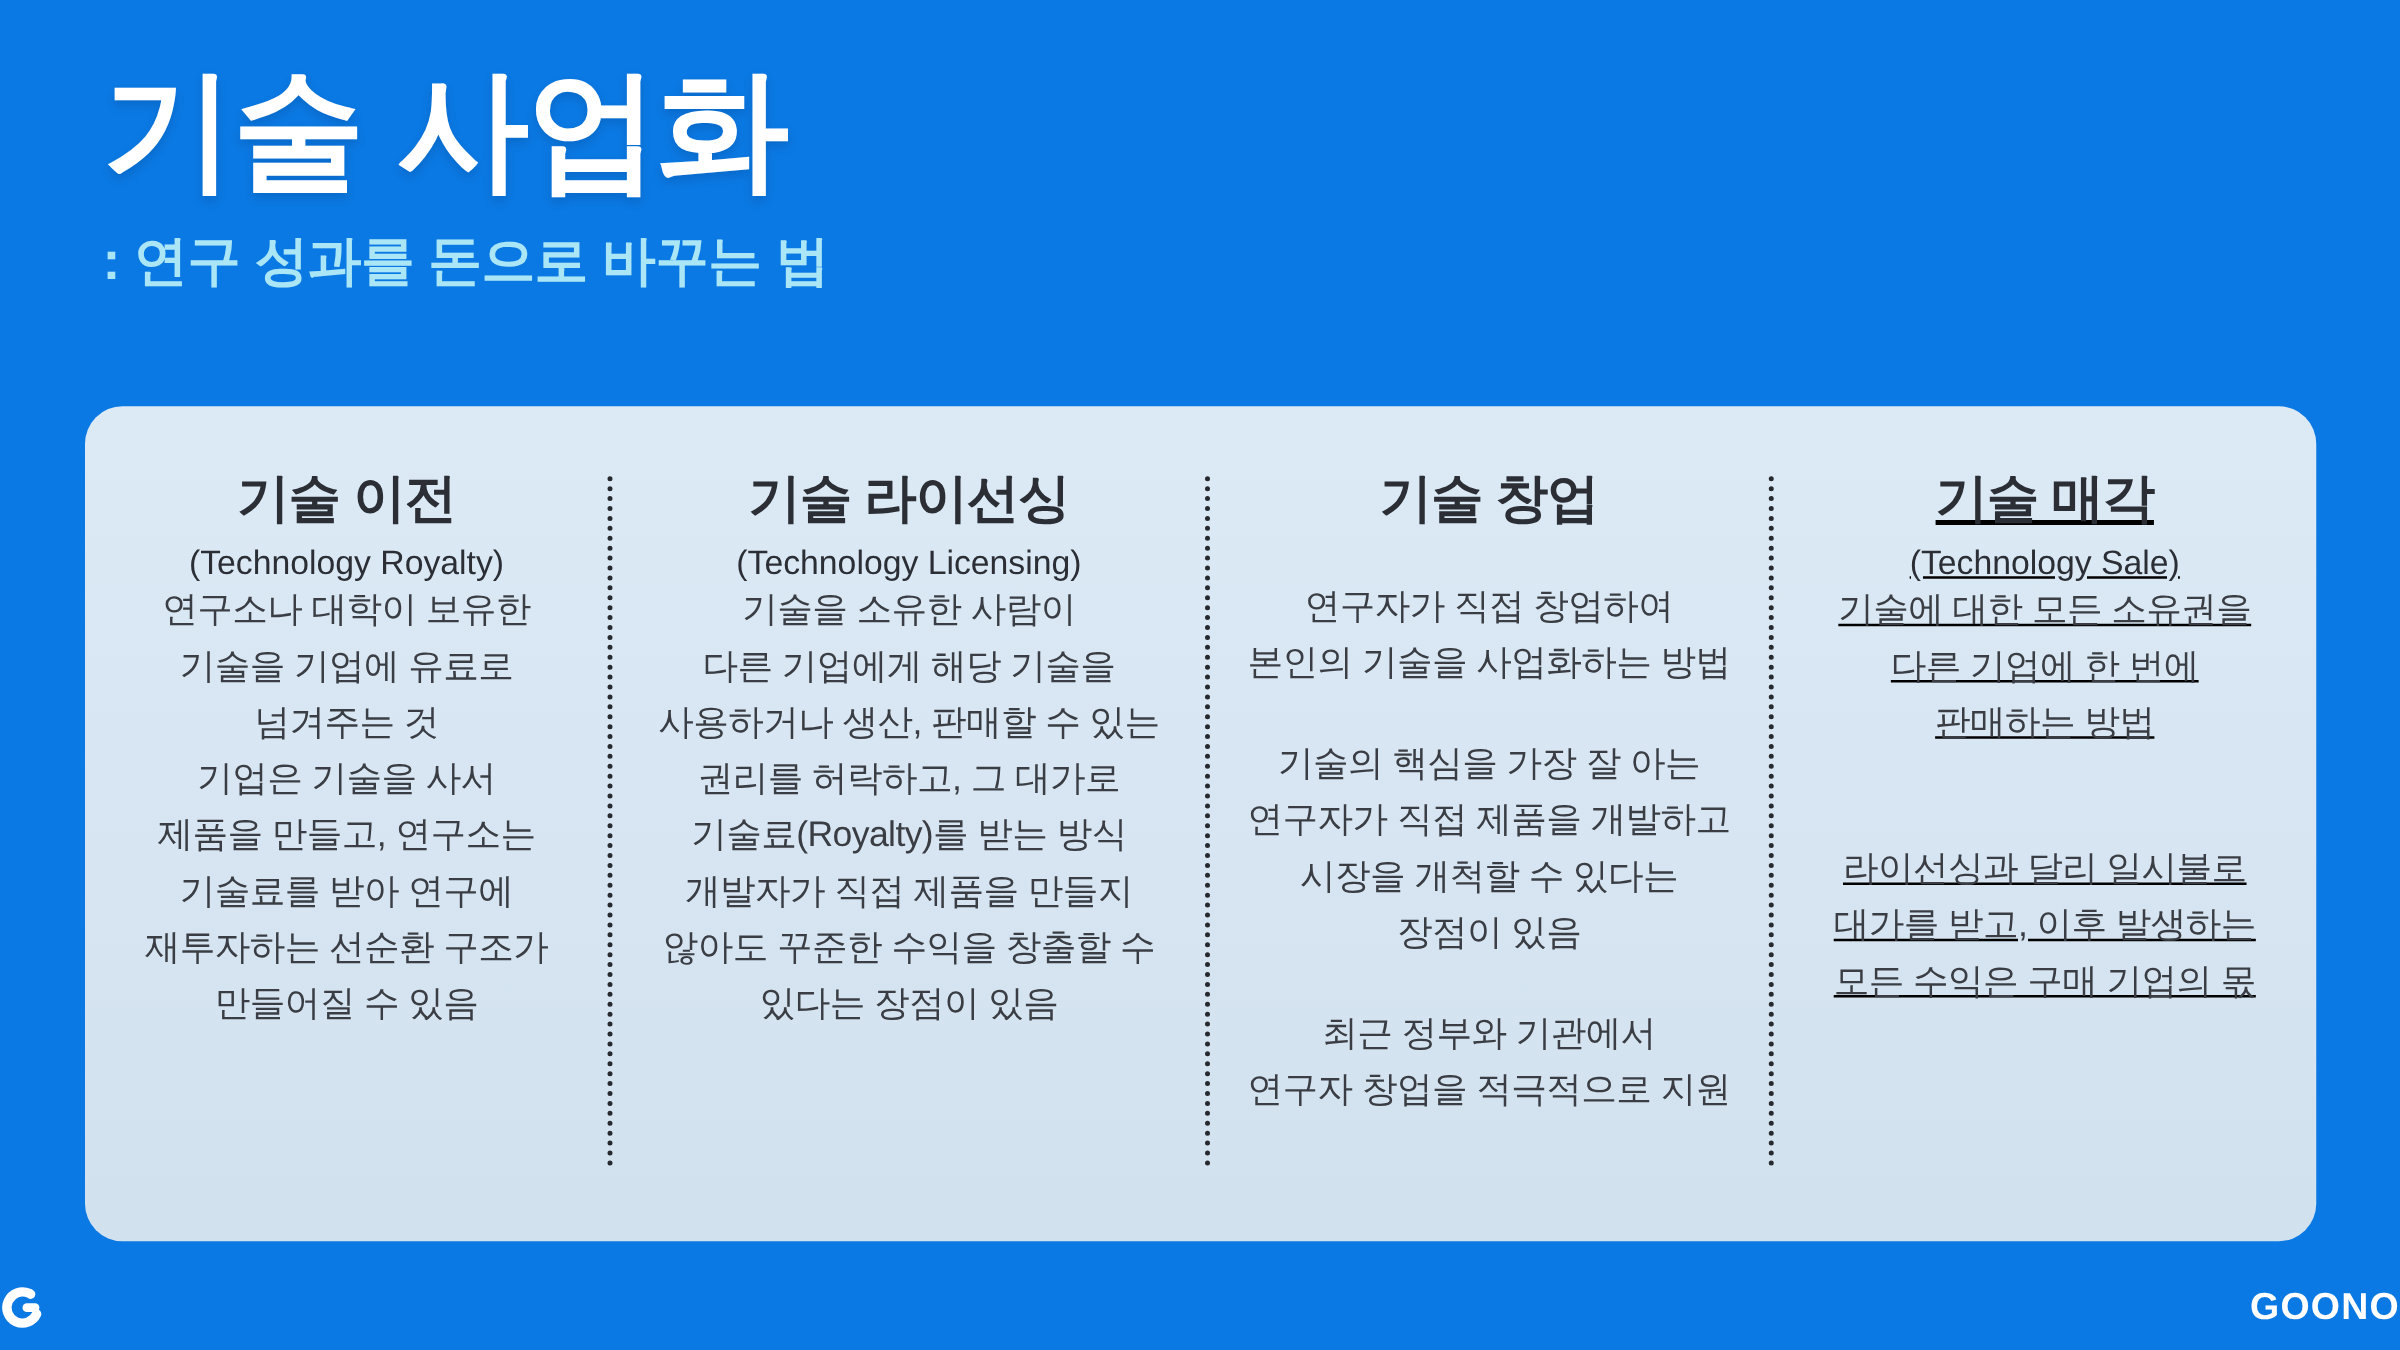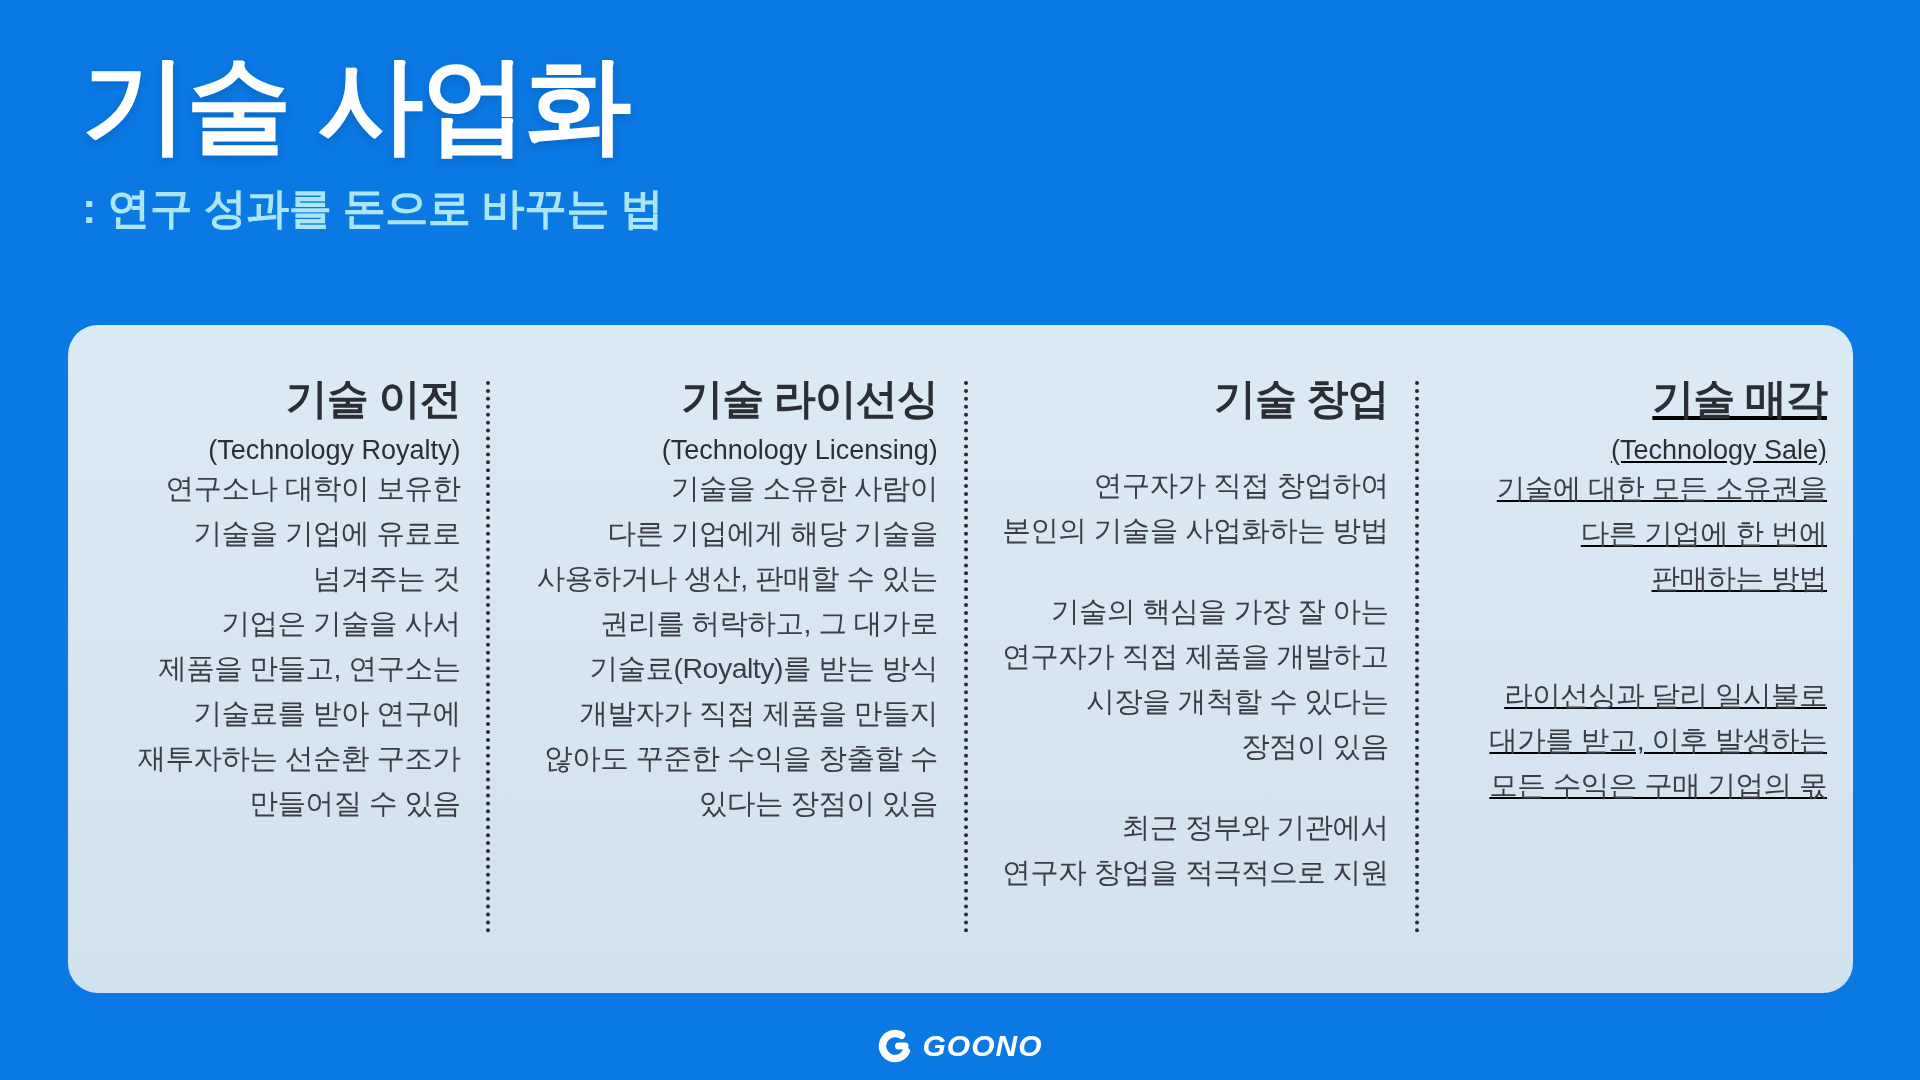--- a/index.html
+++ b/index.html
@@ -29,21 +29,21 @@
     position: absolute;
     left: 68px;
     top: 325px;
     width: 1785px;
     height: 668px;
     border-radius: 30px;
     background: linear-gradient(180deg, #dceaf6 0%, #d2e1ee 100%);
     display: flex;
     padding: 46px 0 38px 0;
   }
-  .col { padding: 0 26px; text-align: right; }
+  .col { padding: 0 8px; text-align: center; }
   .col-1 { width: 23.6%; }
   .col-2 { width: 26.7%; }
   .col-3 { width: 25.2%; }
   .col-4 { width: 24.5%; text-decoration: underline; }
   .vdiv {
     width: 0;
     border-left: 4px dotted #26292e;
     margin-top: 10px;
     margin-bottom: 22px;
   }
@@ -68,24 +68,23 @@
     white-space: pre-line;
   }
   .para.tight { margin-top: 36px; }
   .para.gap-lg { margin-top: 72px; }
   .footer {
     position: absolute;
     left: 0;
     bottom: 16px;
     width: 100%;
     display: flex;
-    justify-content: center;
+    justify-content: space-between;
     align-items: center;
     gap: 9px;
-    font-style: italic;
   }
   .logo-mark { display: inline-flex; width: 36px; height: 36px; }
   .logo-text {
     font-size: 30px;
     font-weight: 800;
     color: #ffffff;
     letter-spacing: 1px;
   }
 </style>
 </head>

